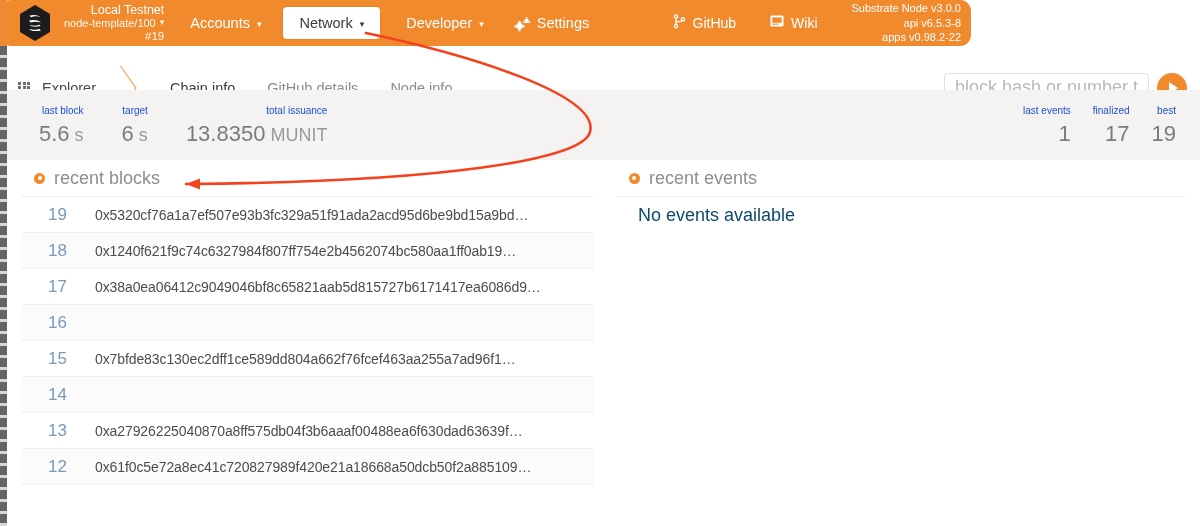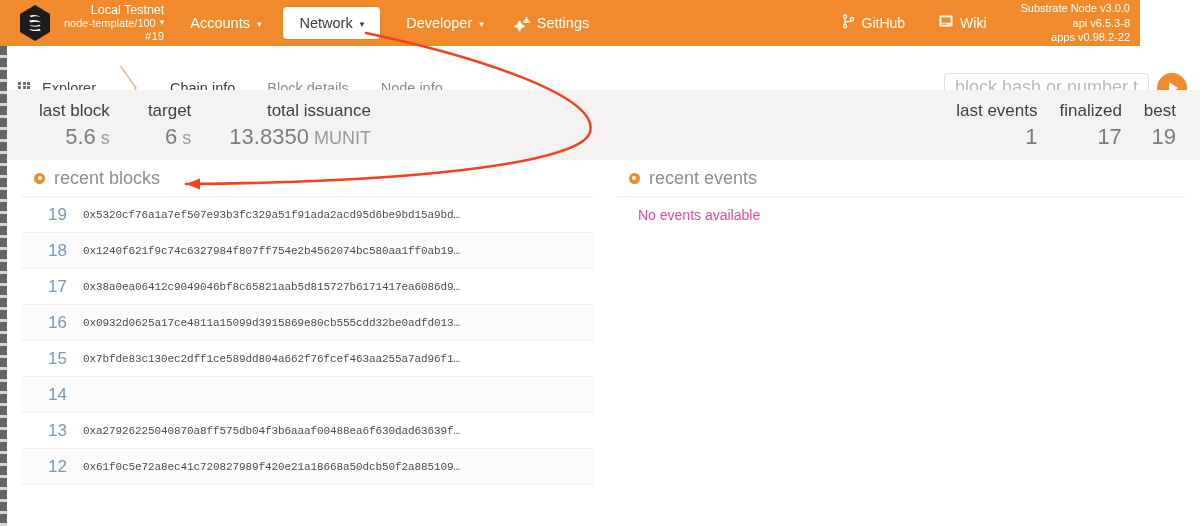--- a/index.html
+++ b/index.html
@@ -21,24 +21,25 @@
     background: repeating-linear-gradient(to bottom,
       #4a4a4a 0px, #4a4a4a 9px, #cfcfcf 9px, #cfcfcf 12px);
     opacity: .85;
   }
   .left-strip .cap {
     position: absolute; left:0; top:0; width:7px; height:46px; background:#ef8c33;
   }
 
   
   .topbar {
-    position: absolute; left: 0; top: 0; width: 1140px; height: 46px;
+    position: absolute; left: 0; top: 0; width: 971px; height: 46px;
     background: #f08a2d;
     display: flex; align-items: center;
     color: #fff;
+    border-radius: 11px;
   }
   .logo-wrap { margin-left: 14px; width: 42px; height: 42px; display:flex; align-items:center; justify-content:center; }
   .chain-block {
     margin-left: 8px; text-align: right; line-height: 1.15;
     font-size: 11.5px; color: #fff;
   }
   .chain-name { font-size: 12.5px; color: #ffffff; }
   .chain-sub { font-size: 11px; color: #fff7ef; }
   .chain-sub .caret { display:inline-block; margin-left:4px; font-size:9px; vertical-align:2px;}
   .chain-num { font-size: 11.5px; color: #fff7ef; }
@@ -96,21 +97,21 @@
     width:0;height:0;border-left:9px solid #fff;border-top:6px solid transparent;border-bottom:6px solid transparent;
     margin-left:3px;
   }
 
   
   .summary {
     position:absolute; left:7px; top:90px; width:1193px; height:70px;
     background:#f4f3f2; display:flex; align-items:center;
   }
   .stat { text-align: right; line-height:1.0; }
-  .stat .lbl { font-size: 17px; color:#404040; display:block; margin-bottom:7px; font-weight:400;}
+  .stat .lbl { font-size: 10px; color:#1d4ed8; display:block; margin-bottom:7px; font-weight:400;}
   .stat .val { font-size: 22px; color:#7c7c7c; font-weight:300; display:block; }
   .stat .val .unit { font-size: 18px; color:#9a9a9a; }
   .stat-left { display:flex; gap:38px; margin-left:32px; }
   .stat-right { display:flex; gap:22px; margin-left:auto; margin-right:24px; }
 
   
   .annot {
     position:absolute; left:600px; top:92px; width:330px;
     color:#f4421f; font-size:14.5px; line-height:1.55; z-index: 30;
   }
@@ -139,26 +140,26 @@
   .row.alt {
     background-color: #fcfbfb;
     background-image: radial-gradient(#e8e6e4 .7px, transparent .7px);
     background-size: 4px 4px;
   }
   .row .num {
     width: 62px; text-align:right; padding-right: 16px;
     font-size: 17px; color:#7799bb; font-weight:300;
   }
   .row .hash {
-    font-family: Liberation Mono, monospace; font-size: 11px; color:#4c4c4c;
-    letter-spacing: -0.1px; white-space:nowrap; overflow:hidden;
+    font-family: Liberation Sans, sans-serif; font-size: 14px; color:#4c4c4c;
+    letter-spacing: -0.1px; white-space:nowrap; overflow:hidden;margin-left:12px;
   }
   .empty-row {
     height: 36px; display:flex; align-items:center; padding-left:22px;
-    font-size: 14px; color:#ec4899;
+    font-size: 18px; color:#0c4a6e;
   }
 </style>
 </head>
 <body>
 
 <div id="app">
 
   <div class="left-strip">
     <div class="cap"></div>
     <div class="track"></div>
@@ -268,21 +269,21 @@
       <svg width="30" height="44" viewBox="0 0 30 44">
           <path d="M5 -2 L22 22 L5 46" stroke="#f6b27a" stroke-width="1.4" fill="none"></path>
         </svg>
     </div>
 
     <div class="subtabs">
       <div class="subtab active">
         <span>Chain info</span>
       </div>
       <div class="subtab">
-        <span>Block details</span>
+        <span>GitHub details</span>
       </div>
       <div class="subtab">
         <span>Node info</span>
       </div>
     </div>
 
     <div class="searchbox">
       <input type="text" placeholder="block hash or number to query" style="">
       <div class="play-btn">
         <span class="tri"></span>
@@ -335,21 +336,20 @@
           <div class="row alt">
             <div class="num">18</div>
             <div class="hash">0x1240f621f9c74c6327984f807ff754e2b4562074bc580aa1ff0ab19…</div>
           </div>
           <div class="row">
             <div class="num">17</div>
             <div class="hash">0x38a0ea06412c9049046bf8c65821aab5d815727b6171417ea6086d9…</div>
           </div>
           <div class="row alt">
             <div class="num">16</div>
-            <div class="hash">0x0932d0625a17ce4811a15099d3915869e80cb555cdd32be0adfd013…</div>
           </div>
           <div class="row">
             <div class="num">15</div>
             <div class="hash">0x7bfde83c130ec2dff1ce589dd804a662f76fcef463aa255a7ad96f1…</div>
           </div>
           <div class="row alt">
             <div class="num">14</div>
           </div>
           <div class="row">
             <div class="num">13</div>

